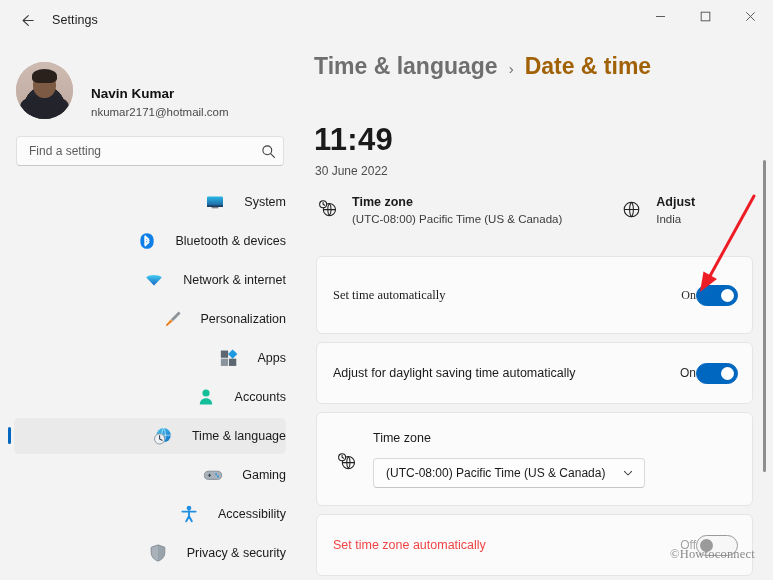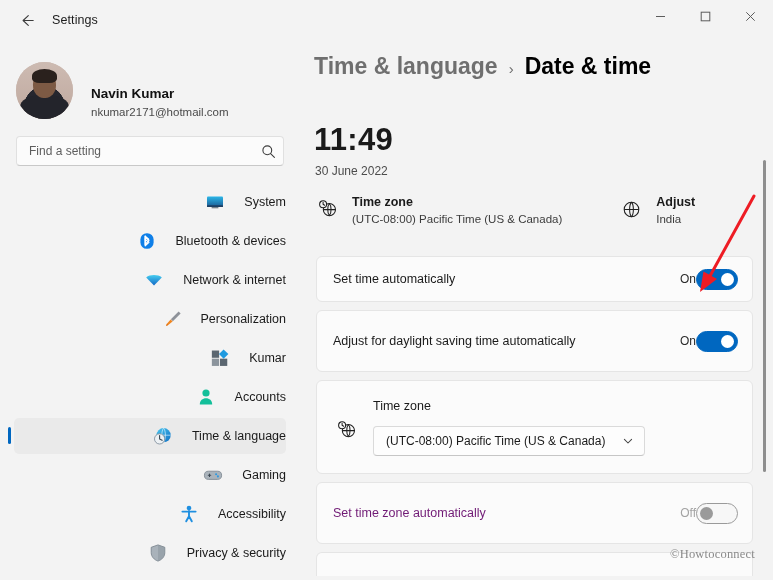--- a/index.html
+++ b/index.html
@@ -217,21 +217,21 @@
     color: #6f6f6f;
   }
   #bc-sep {
     font-size: 15px;
     color: #6f6f6f;
     margin: 0 11px;
   }
   #bc-current {
     font-size: 23px;
     font-weight: bold;
-    color: #000000;
+    color: #a16207;
   }
 
   #clock-time {
     position: absolute;
     left: 14px; top: 82px;
     font-size: 31px;
     font-weight: bold;
     color: #1a1a1a;
     letter-spacing: .3px;
   }
@@ -282,21 +282,21 @@
     box-sizing: border-box;
     display: flex;
     align-items: center;
     padding: 0 14px 0 16px;
   }
   .card-label {
     font-size: 12.5px;
     color: #1a1a1a;
     line-height: 1.45;
   }
-  .card.disabled .card-label { color: #701a75; }
+  .card.disabled .card-label { color: #ef4444; }
   .card-right {
     margin-left: auto;
     display: flex;
     align-items: center;
   }
   .state-text {
     font-size: 12px;
     color: #2b2b2b;
   }
   .card.disabled .state-text { color: #a3a3a3; }
@@ -323,21 +323,21 @@
     border: 1px solid #9a9a9a;
   }
   .toggle.off .knob {
     position: absolute;
     left: 3px; top: 3px;
     width: 13px; height: 13px;
     border-radius: 50%;
     background: #9a9a9a;
   }
 
-  #card-set-time { height: 46px; }
+  #card-set-time { height: 78px; font-family: Liberation Serif, serif; }
   #card-dst { height: 62px; }
   #card-timezone {
     height: 94px;
     align-items: center;
     padding-left: 16px;
   }
   #card-set-tz-auto { height: 62px; }
   #card-partial {
     height: 24px;
     margin-bottom: 0;
@@ -524,21 +524,21 @@
         <span class="nav-label">Personalization</span>
       </div>
 
       <div class="nav-item">
         <svg class="nav-icon" width="20" height="20" viewBox="0 0 20 20">
           <rect x="2.6" y="3.2" width="6.6" height="6.6" fill="#5b6670"></rect>
           <rect x="2.6" y="10.6" width="6.6" height="6.6" fill="#8b949c"></rect>
           <rect x="10" y="10.6" width="6.6" height="6.6" fill="#5b6670"></rect>
           <path d="M13.3 2.2 L17.6 6.4 L13.3 10.6 L9.1 6.4 Z" fill="#1f9ae0"></path>
         </svg>
-        <span class="nav-label">Kumar</span>
+        <span class="nav-label">Apps</span>
       </div>
 
       <div class="nav-item">
         <span class="nav-icon">
           <svg width="20" height="20" viewBox="0 0 20 20">
             <circle cx="10" cy="6" r="3.6" fill="#13bf9a"></circle>
             <path d="M3.8 17.4 C3.8 13.4 6.6 11.2 10 11.2 C13.4 11.2 16.2 13.4 16.2 17.4 Z" fill="#13bf9a"></path>
           </svg>
         </span>
         <span class="nav-label">Accounts</span>

